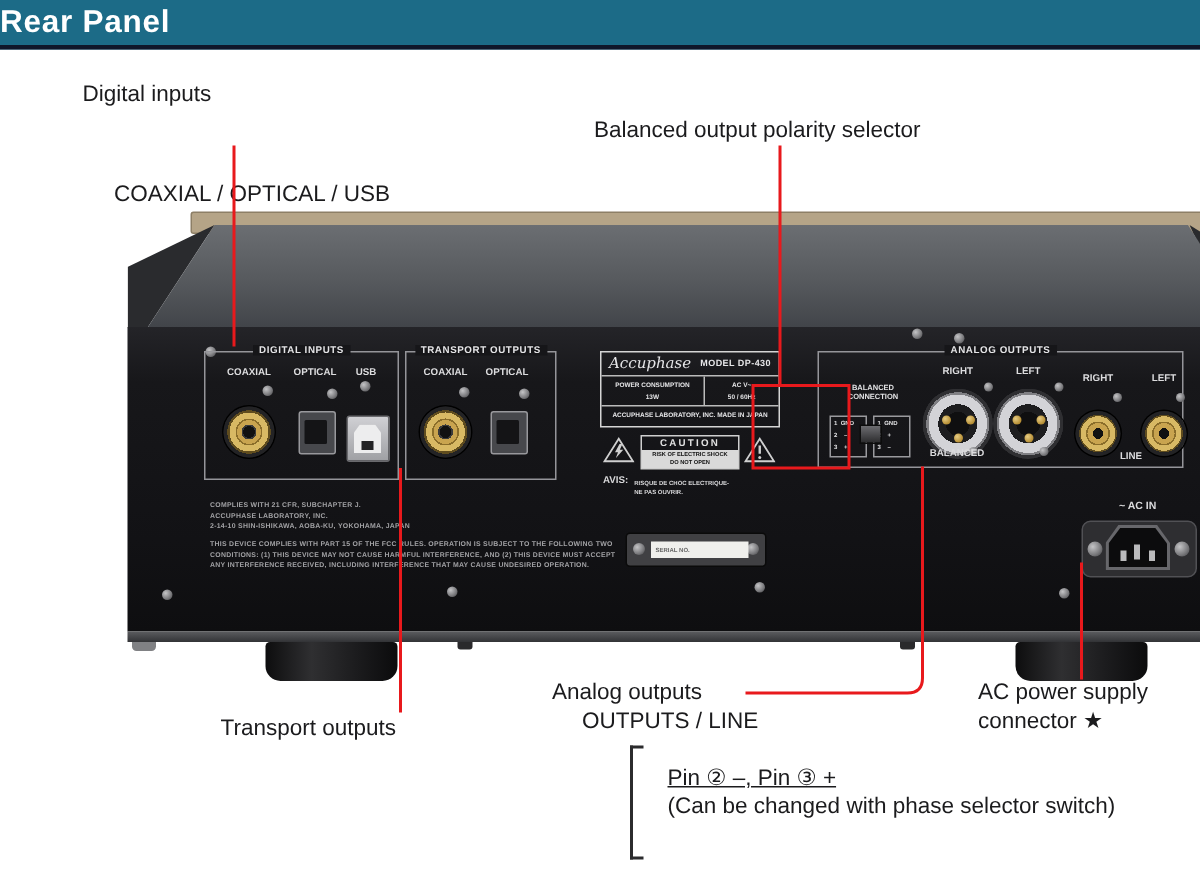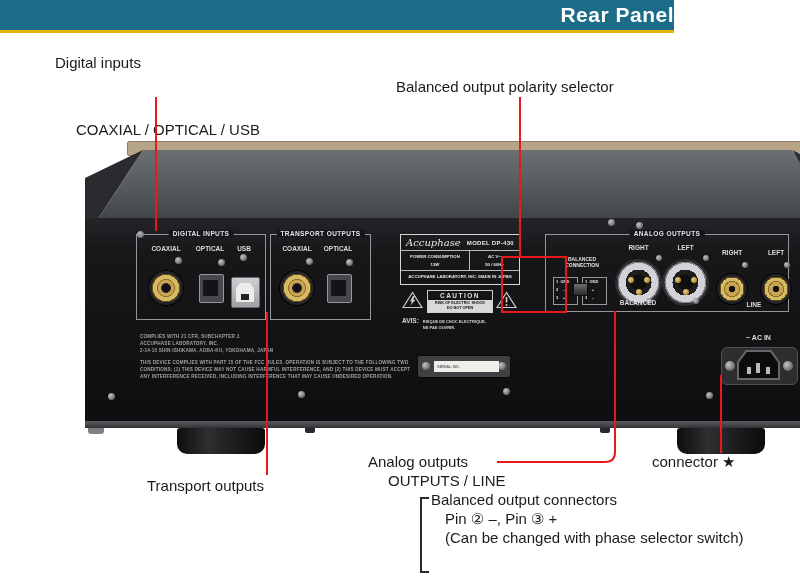--- a/index.html
+++ b/index.html
@@ -1,23 +1,23 @@
 <!DOCTYPE html>
 <html style="--title-bg: #1c6b87; --callout-red: #e8191c; --gold: #c9a44f; --wood: #b5a487;"><head>
 <meta charset="utf-8">
 <style>
   html,body{margin:0;padding:0;background:#fff;}
   .page{position:relative;width:800px;height:579px;background:#ffffff;overflow:hidden;
         font-family:"Liberation Sans",sans-serif;}
   .abs{position:absolute;}
 
   
-  .title-bar{position:absolute;left:0;top:9;width:674px;height:30px;background:var(--title-bg);
-             color:#fff;font-size:21px;font-weight:bold;text-align:right;line-height:30px;
-             border-bottom:3px solid #eab308;letter-spacing:.5px;}
+  .title-bar{position:absolute;left:0;top:9;width:800px;height:30px;background:var(--title-bg);
+             color:#fff;font-size:21px;font-weight:bold;text-align:left;line-height:30px;
+             border-bottom:3px solid #0f172a;letter-spacing:.5px;}
 
   
   .callout{position:absolute;font-size:15px;line-height:19px;color:#1b1b1d;white-space:nowrap;}
   .indent1{padding-left:21px;margin-top:48px;}
   .indent2{padding-left:27px;}
   .indent3{padding-left:20px;}
   .redline{position:absolute;width:2px;background:var(--callout-red);z-index:60;}
   .red-elbow{position:absolute;left:0;top:0;z-index:60;pointer-events:none;}
   .red-box{position:absolute;left:501px;top:256px;width:62px;height:53px;
            border:2px solid var(--callout-red);z-index:55;}
@@ -297,21 +297,21 @@
   <div class="callout" style="left:147px;top:476px;">
     <div>Transport outputs</div>
   </div>
 
   <div class="callout" style="left:368px;top:452px;">
     <div>Analog outputs</div>
     <div class="indent3">OUTPUTS / LINE</div>
   </div>
 
   <div class="bracket"></div>
-  <div class="callout" style="left:431px;top:490px;">Balanced output connectors</div>
-  <div class="callout" style="left:445px;top:509px;">Pin ② –, Pin ③ +</div>
+  <div class="callout" style="left:445px;top:509px;text-decoration:underline;">Pin ② –, Pin ③ +</div>
   <div class="callout" style="left:445px;top:528px;">(Can be changed with phase selector switch)</div>
 
   <div class="callout" style="left:652px;top:452px;">
+    <div>AC power supply</div>
     <div>connector ★</div>
   </div>
 
 </div>
 
 </body></html>

